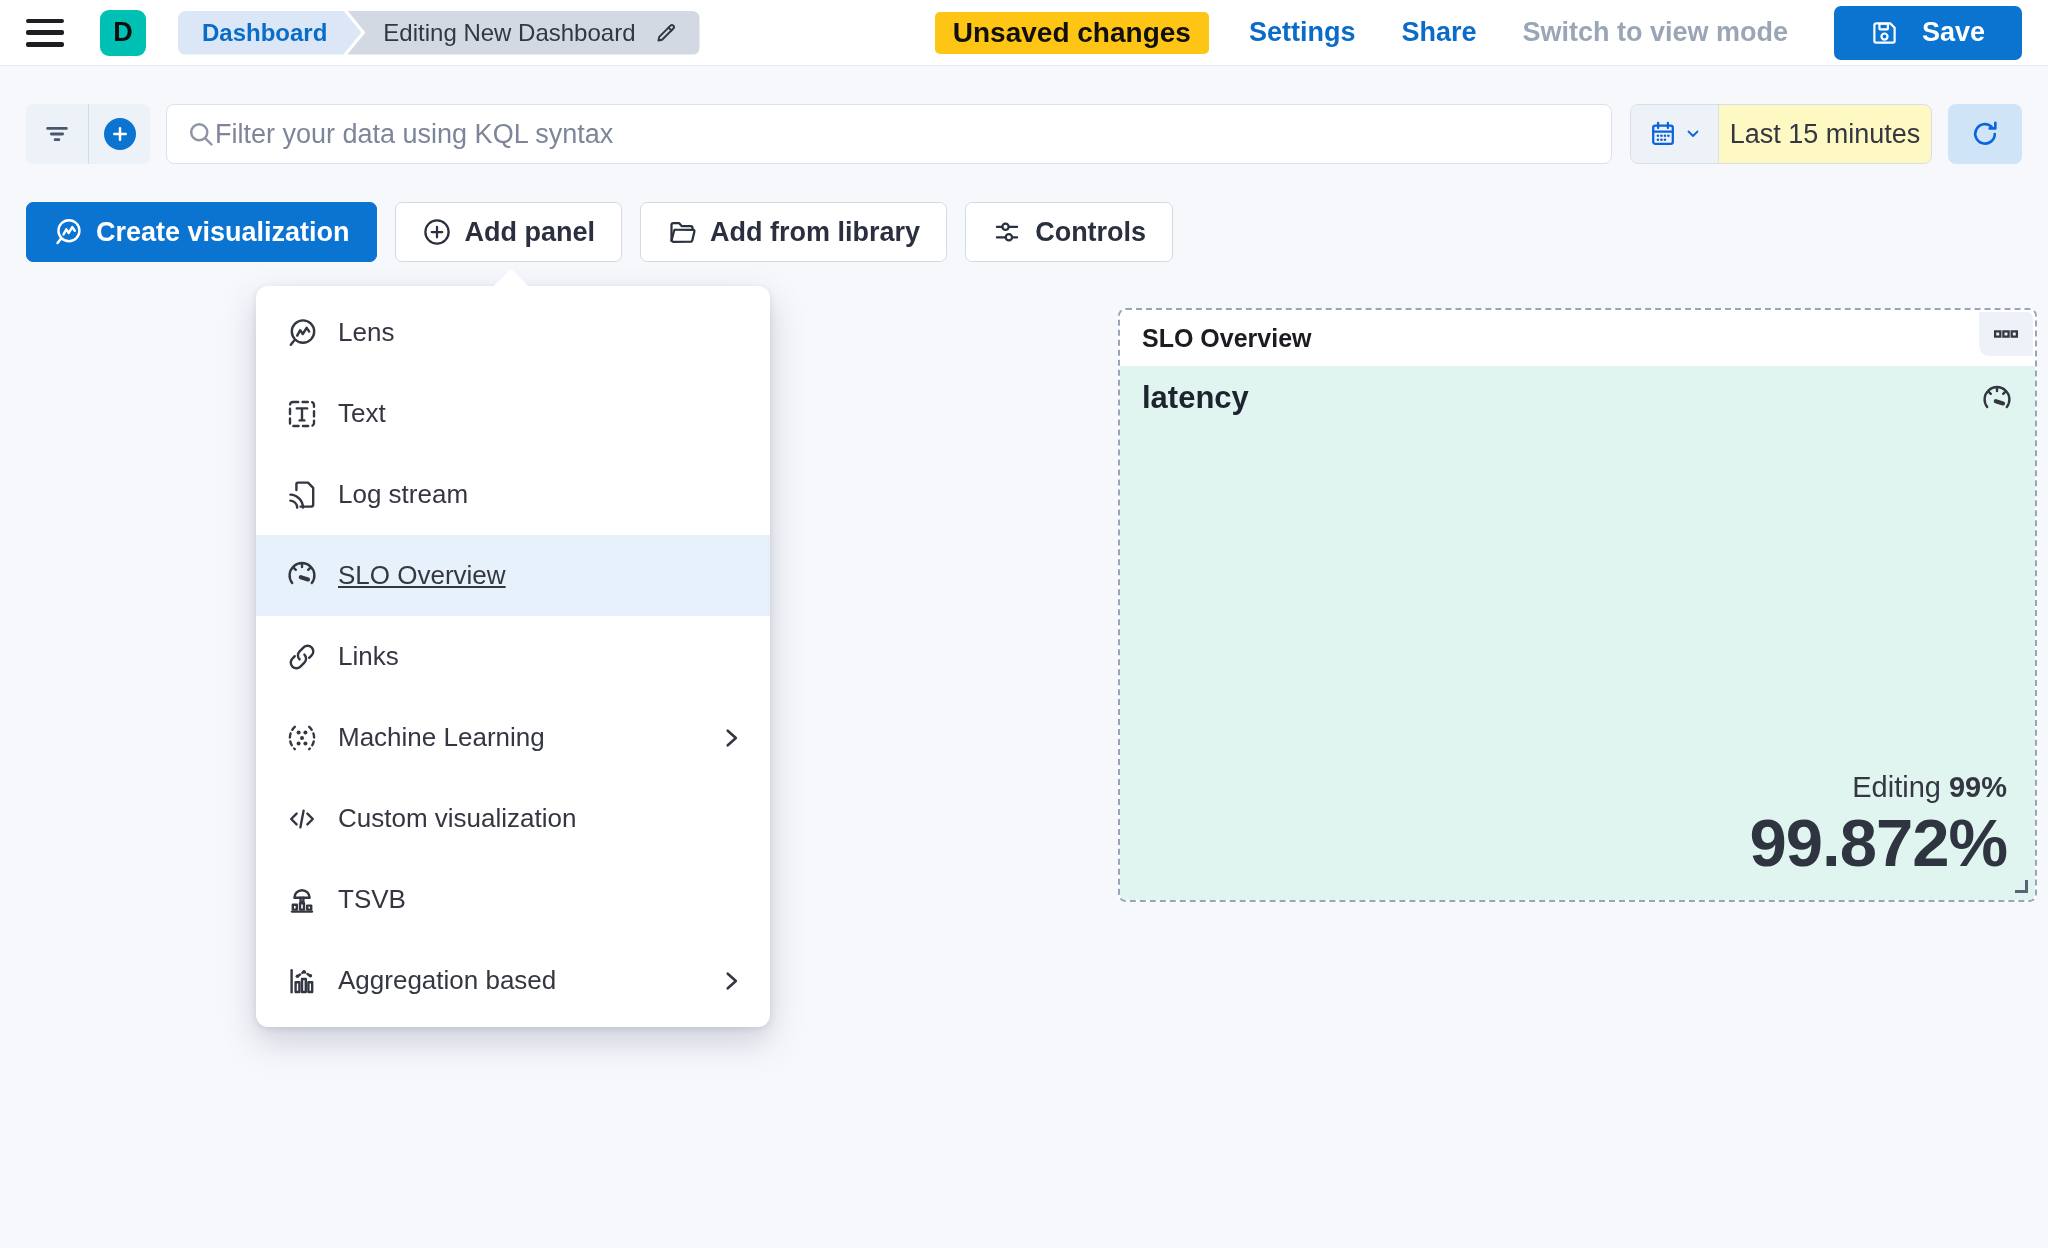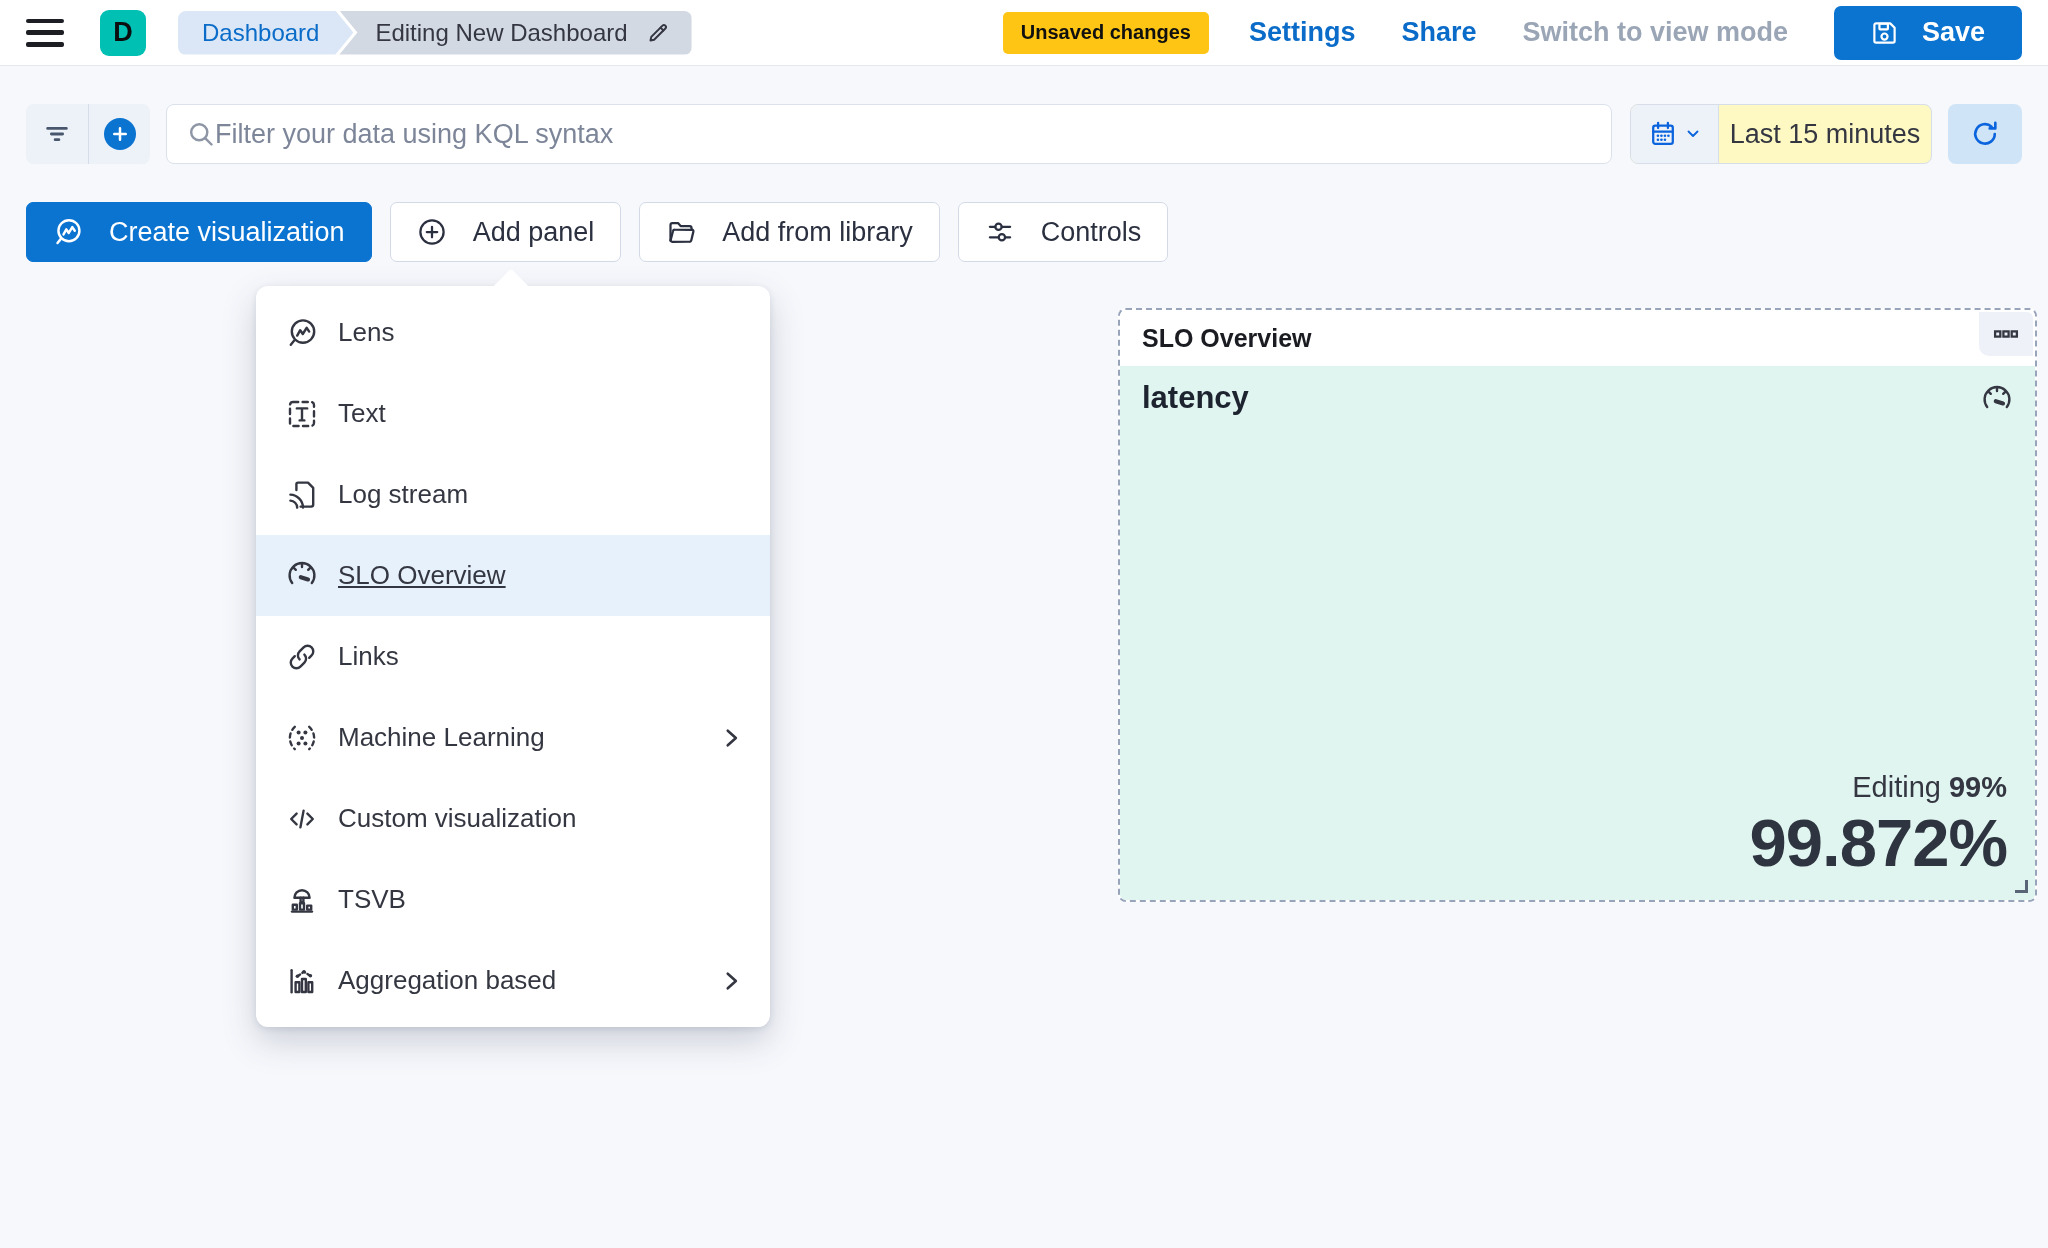--- a/index.html
+++ b/index.html
@@ -16,26 +16,26 @@
 
   
   .top-header{height:66px;background:#fff;border-bottom:1px solid #e3e8f0;display:flex;align-items:center;padding:0 26px}
   .hamburger{width:38px;height:28px;display:flex;flex-direction:column;justify-content:space-between;cursor:pointer}
   .hamburger div{height:4.5px;background:#1c1e24;border-radius:2px}
   .logo{width:46px;height:46px;border-radius:9px;background:var(--teal);display:flex;align-items:center;justify-content:center;
         font-size:27px;font-weight:700;color:#0b0d0e;margin-left:36px}
   .crumbs{display:flex;align-items:center;margin-left:32px}
   .crumb{height:44px;display:flex;align-items:center;font-size:24px}
   .crumb.first{background:var(--chipblue);color:var(--link);padding:0 34px 0 24px;border-radius:8px 0 0 8px;
-        clip-path:polygon(0 0,calc(100% - 18px) 0,100% 50%,calc(100% - 18px) 100%,0 100%);font-weight:400}
+        clip-path:polygon(0 0,calc(100% - 18px) 0,100% 50%,calc(100% - 18px) 100%,0 100%);font-weight:700}
   .crumb.last{background:var(--chipgray);color:var(--text);padding:0 22px 0 36px;margin-left:-14px;border-radius:0 8px 8px 0;
         clip-path:polygon(0 0,18px 50%,0 100%,100% 100%,100% 0);gap:10px}
   .crumb .pencil{margin-left:8px}
   .hspacer{flex:1}
-  .badge{height:42px;border-radius:5px;background:var(--yellow);color:#101010;font-size:20px;font-weight:700;
+  .badge{height:42px;border-radius:5px;background:var(--yellow);color:#101010;font-size:28px;font-weight:700;
         display:flex;align-items:center;padding:0 18px;margin-right:40px}
   .hlink{font-size:27px;font-weight:700;color:var(--link);margin-right:46px;cursor:pointer}
   .hdisabled{font-size:27px;font-weight:700;color:var(--disabled);margin-right:46px}
   .save-btn{height:54px;min-width:188px;border-radius:7px;background:var(--primary);color:#fff;font-size:27px;font-weight:700;
         display:flex;align-items:center;justify-content:center;gap:24px;border:none;cursor:pointer}
 
   
   .query-row{display:flex;align-items:center;margin:38px 26px 0 26px;height:60px}
   .filter-group{display:flex;height:60px;border-radius:8px;background:var(--segbg);overflow:hidden}
   .filter-group .seg{width:62px;display:flex;align-items:center;justify-content:center;cursor:pointer}
@@ -47,21 +47,21 @@
         font-family:"Liberation Sans","DejaVu Sans",sans-serif}
   .kql-input input::placeholder{color:var(--muted)}
   .time-group{display:flex;height:60px;border:1px solid #d7dee9;border-radius:8px;margin-left:18px;overflow:hidden;background:#fef9c3}
   .time-cal{width:88px;background:var(--segbg);display:flex;align-items:center;justify-content:center;gap:8px;cursor:pointer;border-right:1px solid #d7dee9}
   .time-text{width:212px;display:flex;align-items:center;justify-content:center;font-size:27px;color:var(--text);cursor:pointer}
   .refresh-btn{width:74px;height:60px;margin-left:16px;border-radius:8px;background:var(--refreshbg);border:none;
         display:flex;align-items:center;justify-content:center;cursor:pointer}
 
   
   .action-row{display:flex;align-items:center;margin:38px 26px 0 26px;height:60px;gap:18px}
-  .act-btn{height:60px;border-radius:7px;font-size:27px;font-weight:400;display:flex;align-items:center;gap:26px;
+  .act-btn{height:60px;border-radius:7px;font-size:27px;font-weight:700;display:flex;align-items:center;gap:13px;
         padding:0 26px;cursor:pointer;border:1px solid var(--border);background:#fff;color:#2b3040}
   .act-btn.primary{background:var(--primary);border-color:var(--primary);color:#fff}
 
   
   .popover{position:absolute;left:256px;top:286px;width:514px;background:#fff;border-radius:12px;
         box-shadow:0 14px 34px rgba(50,62,90,.22),0 2px 6px rgba(50,62,90,.12);padding:6px 0;z-index:5}
   .popover .caret{position:absolute;top:-12px;left:242px;width:26px;height:26px;background:#fff;transform:rotate(45deg);border-radius:3px}
   .menu-item{position:relative;height:81px;display:flex;align-items:center;padding:0 30px;gap:20px;font-size:26px;color:var(--text);cursor:pointer;z-index:2}
   .menu-item.selected{background:var(--hover)}
   .menu-item.selected .mi-label{text-decoration:underline}

